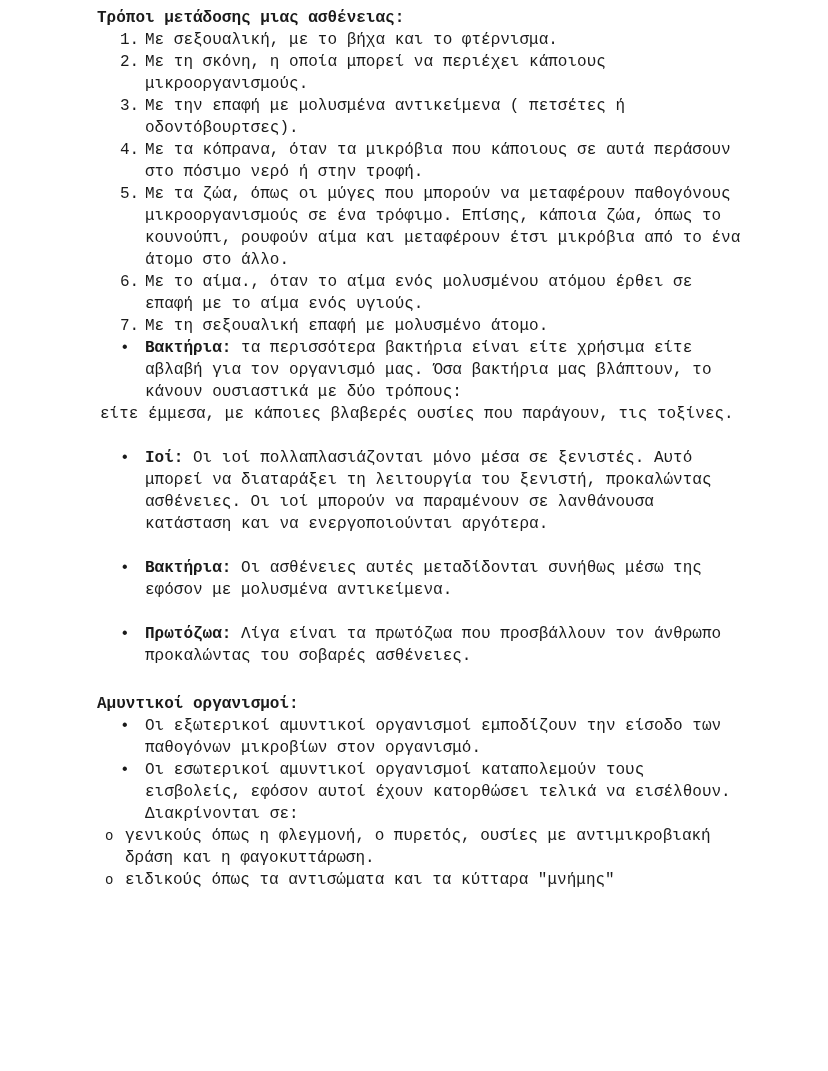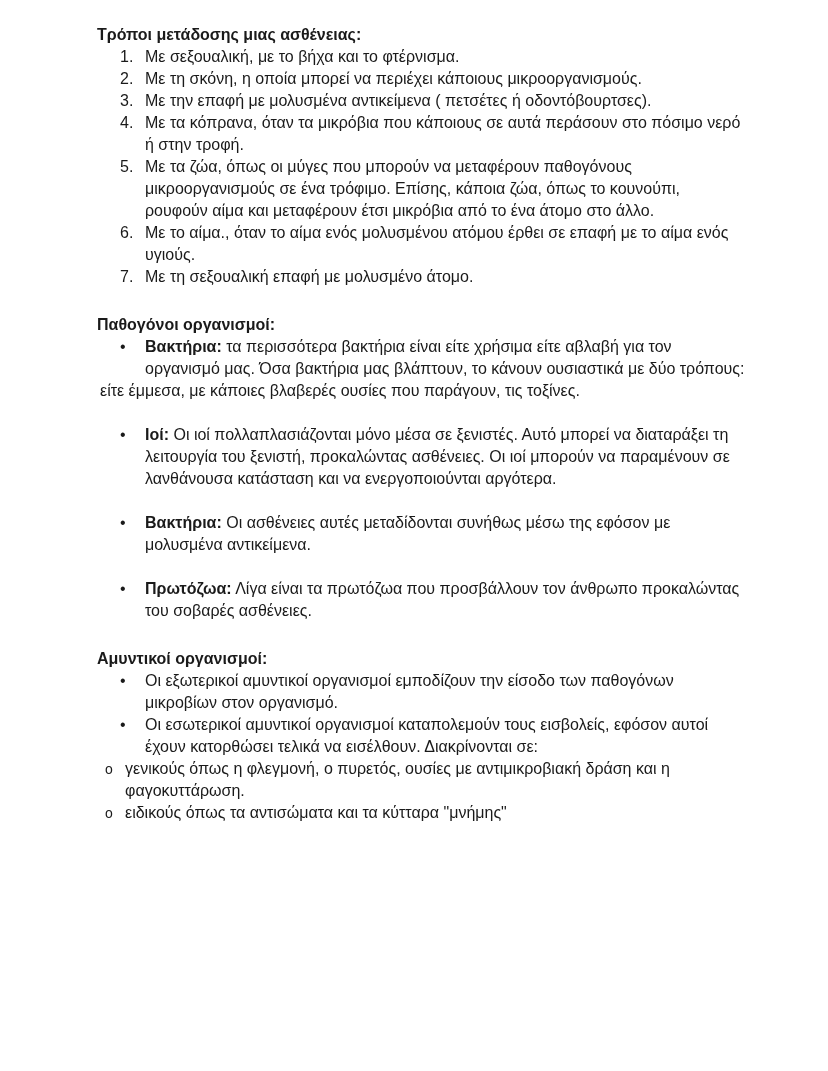--- a/index.html
+++ b/index.html
@@ -10,21 +10,22 @@
     height: 1071px;
     background: #ffffff;
     color: #1a1a1a;
     font-family: "Liberation Sans", "DejaVu Sans", sans-serif;
     font-size: 16px;
     line-height: 22px;
     overflow: hidden;
     margin: 0 auto;
   }
   .content {
-    padding: 24px 83px 0 97px; 
+    padding: 7px 83px 0 97px; 
+    font-family: Liberation Mono, monospace;
   }
   .heading {
     font-size: 16px;
     font-weight: bold;
     line-height: 22px;
   }
   .h-gap { margin-top: 26px; }
   .row { display: flex; align-items: flex-start; }
   .indent { margin-left: 23px; }       
   .marker {
@@ -69,21 +70,20 @@
       <div class="row indent">
         <span class="marker">6.</span>
         <span class="text">Με το αίμα., όταν το αίμα ενός μολυσμένου ατόμου έρθει σε επαφή με το αίμα ενός υγιούς.</span>
       </div>
       <div class="row indent">
         <span class="marker">7.</span>
         <span class="text">Με τη σεξουαλική επαφή με μολυσμένο άτομο.</span>
       </div>
     </div>
 
-    <h2 class="heading h-gap">Παθογόνοι οργανισμοί:</h2>
 
     <div class="row indent">
       <span class="marker">•</span>
       <span class="text"><span class="lead">Βακτήρια:</span> <span>τα περισσότερα βακτήρια είναι είτε χρήσιμα είτε αβλαβή για τον οργανισμό μας. Όσα βακτήρια μας βλάπτουν, το κάνουν ουσιαστικά με δύο τρόπους:</span></span>
     </div>
     <p class="note">είτε έμμεσα, με κάποιες βλαβερές ουσίες που παράγουν, τις τοξίνες.</p>
 
     <div class="row indent group-gap">
       <span class="marker">•</span>
       <span class="text"><span class="lead">Ιοί:</span> <span>Οι ιοί πολλαπλασιάζονται μόνο μέσα σε ξενιστές. Αυτό μπορεί να διαταράξει τη λειτουργία του ξενιστή, προκαλώντας ασθένειες. Οι ιοί μπορούν να παραμένουν σε λανθάνουσα κατάσταση και να ενεργοποιούνται αργότερα.</span></span>

